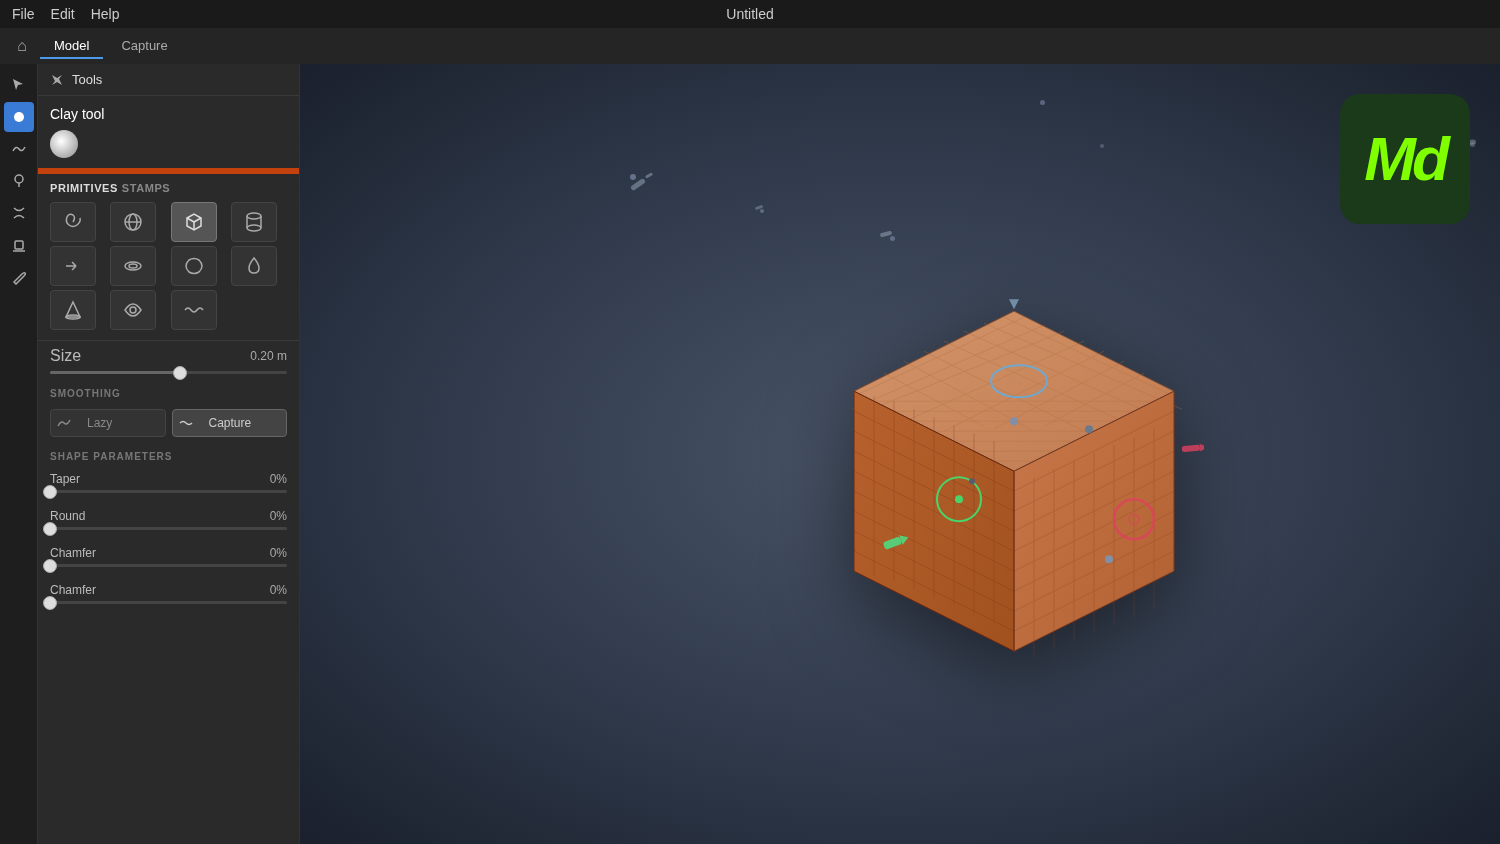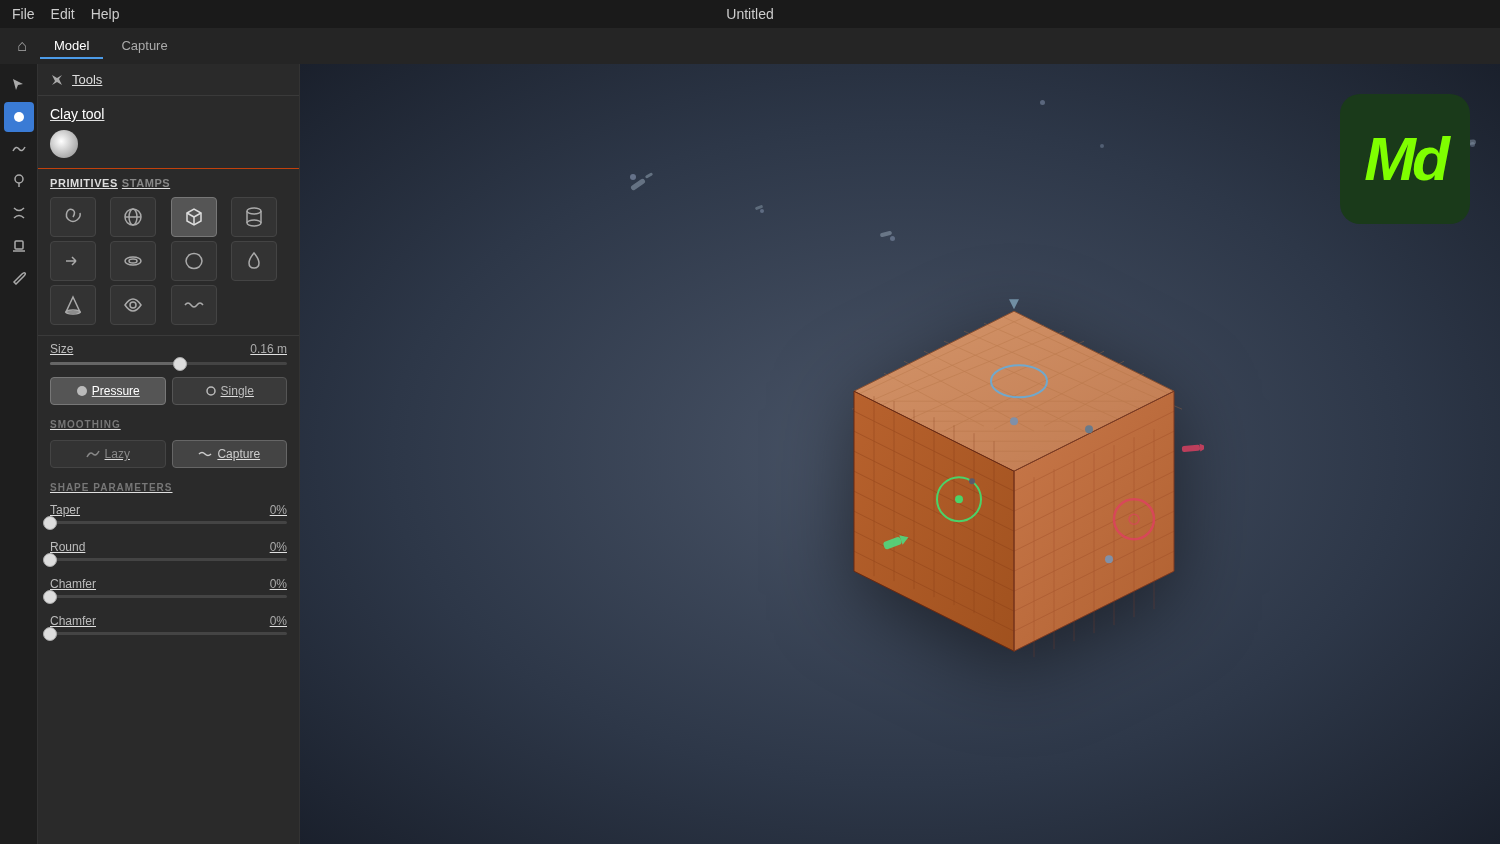--- a/index.html
+++ b/index.html
@@ -66,21 +66,20 @@
     .tab.active {
       color: #fff;
       border-bottom: 2px solid #4c9be8;
     }
 
     
     #main {
       display: flex;
       width: 100%;
       height: calc(844px - 64px);
-      text-decoration: underline;
     }
 
     
     #tool-icons {
       width: 38px;
       background: #1e1e1e;
       display: flex;
       flex-direction: column;
       align-items: center;
       padding-top: 6px;
@@ -119,21 +118,21 @@
       display: flex;
       align-items: center;
       gap: 8px;
       padding: 8px 12px;
       border-bottom: 1px solid #3a3a3a;
     }
     #tools-header .tools-label { font-size: 13px; color: #ddd; font-weight: 500; }
 
     #clay-tool-section {
       padding: 10px 12px 6px;
-      border-bottom: 1px solid #c2410c;
+      border-bottom: 6px solid #c2410c;
     }
     .clay-tool-name {
       font-size: 14px;
       color: #fff;
       font-weight: 500;
       margin-bottom: 8px;
     }
     .clay-brush-preview {
       width: 28px;
       height: 28px;
@@ -198,21 +197,21 @@
       padding: 8px 12px 4px;
     }
 
     
     .dynamics-row {
       display: flex;
       align-items: center;
       justify-content: space-between;
       padding: 4px 12px;
     }
-    .dynamics-label { font-size: 12px; color: #bbb; }
+    .dynamics-label { font-size: 16px; color: #bbb; }
     .dynamics-value { font-size: 12px; color: #aaa; }
 
     .slider-container {
       padding: 2px 12px 6px;
       position: relative;
     }
     .slider-track {
       width: 100%;
       height: 3px;
       background: #444;
@@ -266,22 +265,22 @@
       flex: 1;
       padding: 6px 6px;
       background: #333;
       border: 1px solid #444;
       border-radius: 4px;
       color: #888;
       font-size: 12px;
       cursor: pointer;
       display: flex;
       align-items: center;
-      justify-content: center;
-      gap: 5px;
+      justify-content: flex-start;
+      gap: 16px;
     }
     .smooth-btn.active { background: #444; color: #ccc; border-color: #666; }
 
     
     .param-row {
       padding: 6px 12px 2px;
     }
     .param-header {
       display: flex;
       justify-content: space-between;
@@ -496,43 +495,29 @@
           <path d="M2 11 Q5 7 8 11 Q11 15 14 11 Q17 7 20 11"></path>
         </svg>
       </div>
     </div>
 
     <div class="section-divider"></div>
 
 
     <div class="dynamics-row">
       <span class="dynamics-label">Size</span>
-      <span class="dynamics-value">0.16 m</span>
+      <span class="dynamics-value">0.20 m</span>
     </div>
     <div class="slider-container">
       <div class="slider-track">
         <div class="slider-fill" style="width: 55%;"></div>
         <div class="slider-thumb" style="left: 55%;"></div>
       </div>
     </div>
 
-    <div class="btn-row">
-      <button class="toggle-btn active">
-        <svg width="12" height="12" viewBox="0 0 12 12" fill="currentColor">
-            <circle cx="6" cy="6" r="5" opacity="0.6"></circle>
-          </svg>
-        <span>Pressure</span>
-      </button>
-      <button class="toggle-btn">
-        <svg width="12" height="12" viewBox="0 0 12 12" fill="none" stroke="currentColor" stroke-width="1.5">
-            <circle cx="6" cy="6" r="4"></circle>
-          </svg>
-        <span>Single</span>
-      </button>
-    </div>
 
     <div class="section-label">SMOOTHING</div>
 
     <div class="btn-row">
       <button class="smooth-btn">
         <svg width="14" height="10" viewBox="0 0 14 10" fill="none" stroke="currentColor" stroke-width="1.5">
             <path d="M1 8 Q4 2 7 5 Q10 8 13 2"></path>
           </svg>
         <span>Lazy</span>
       </button>

